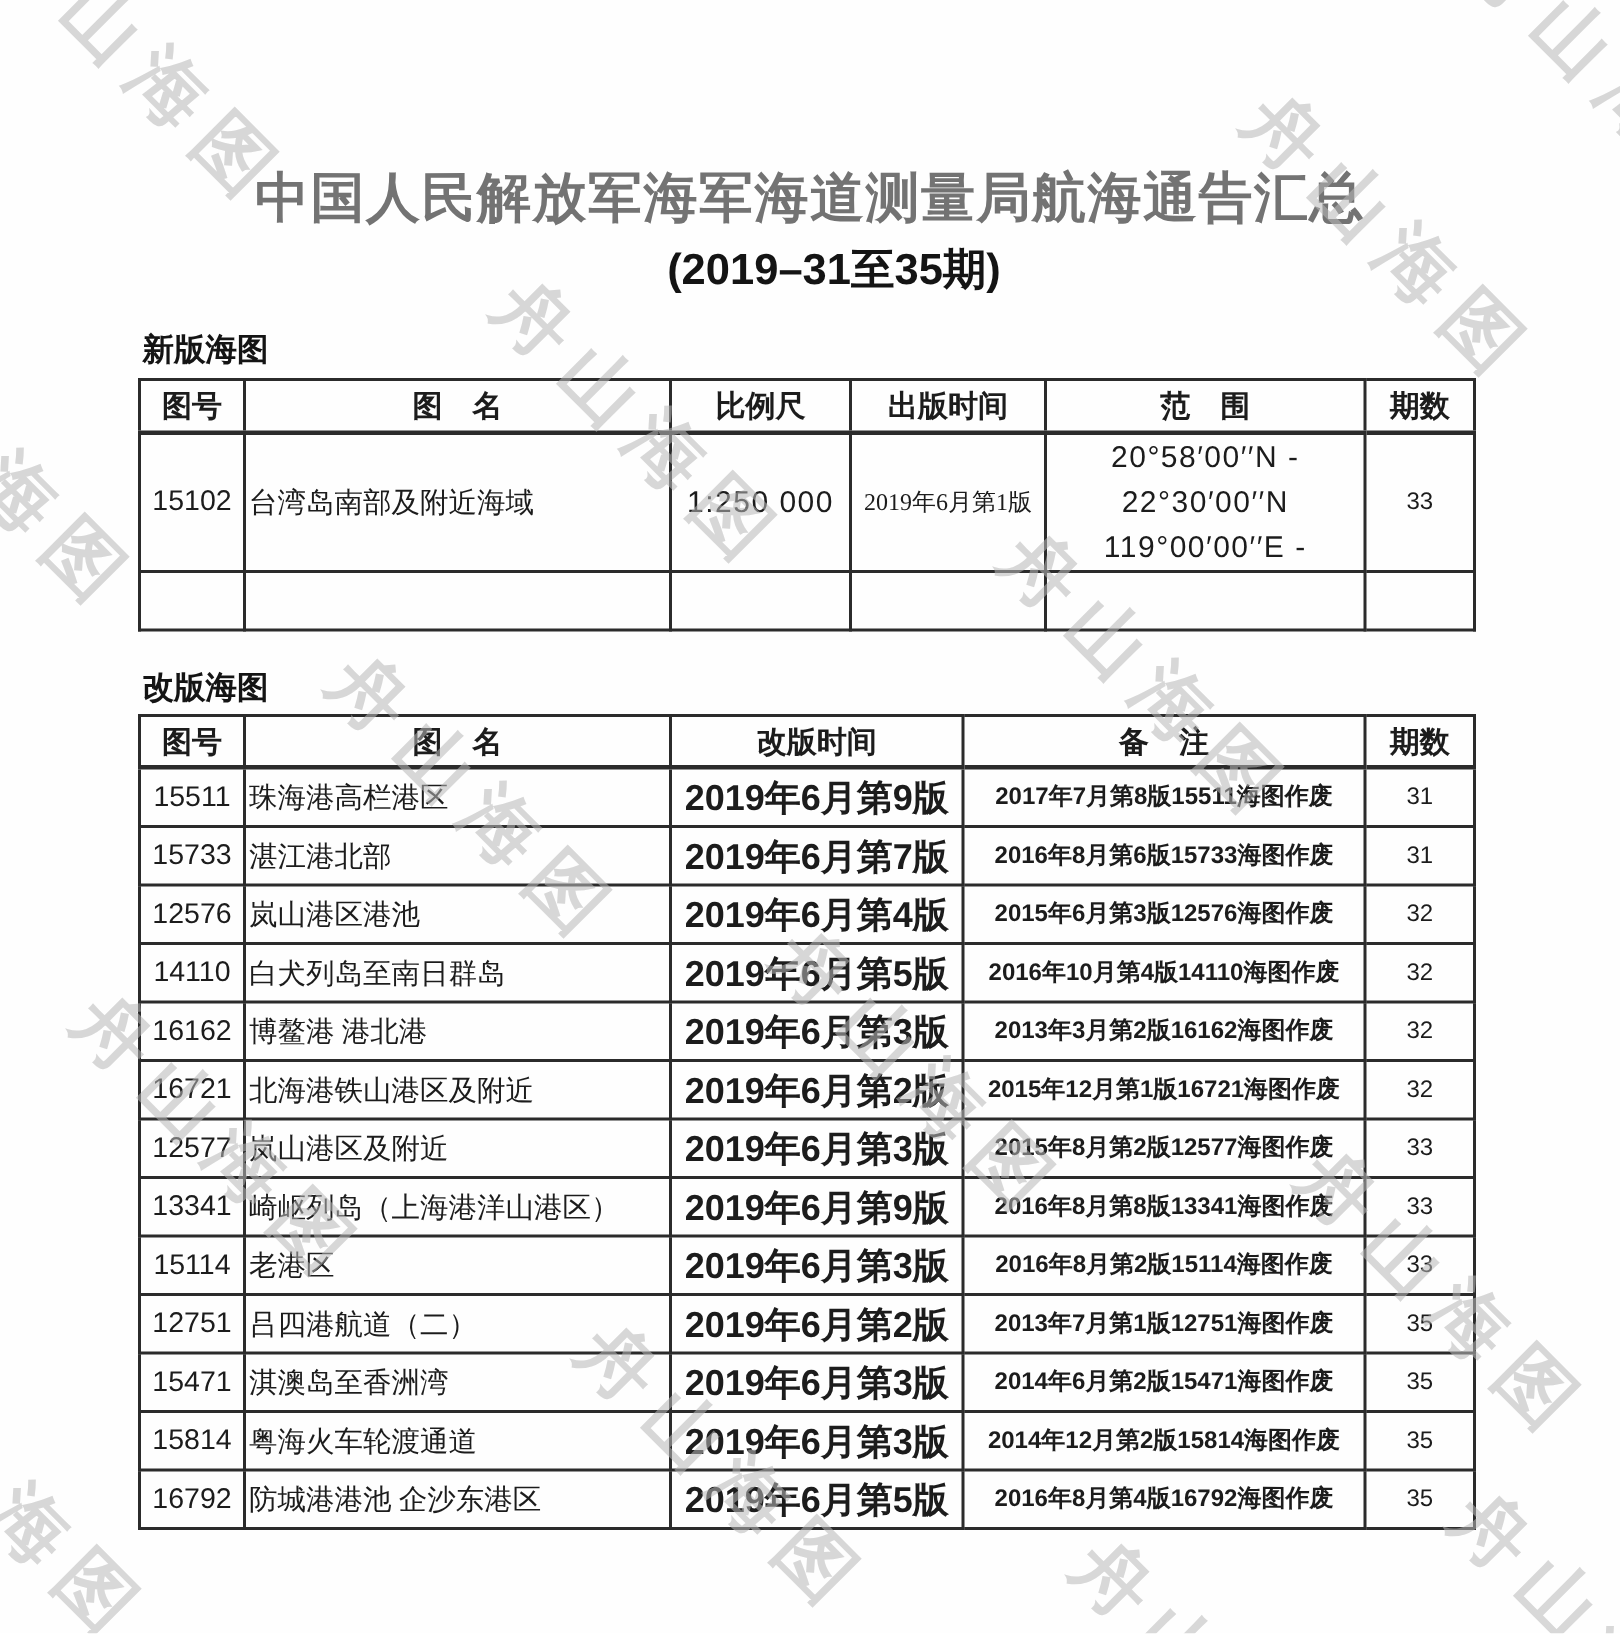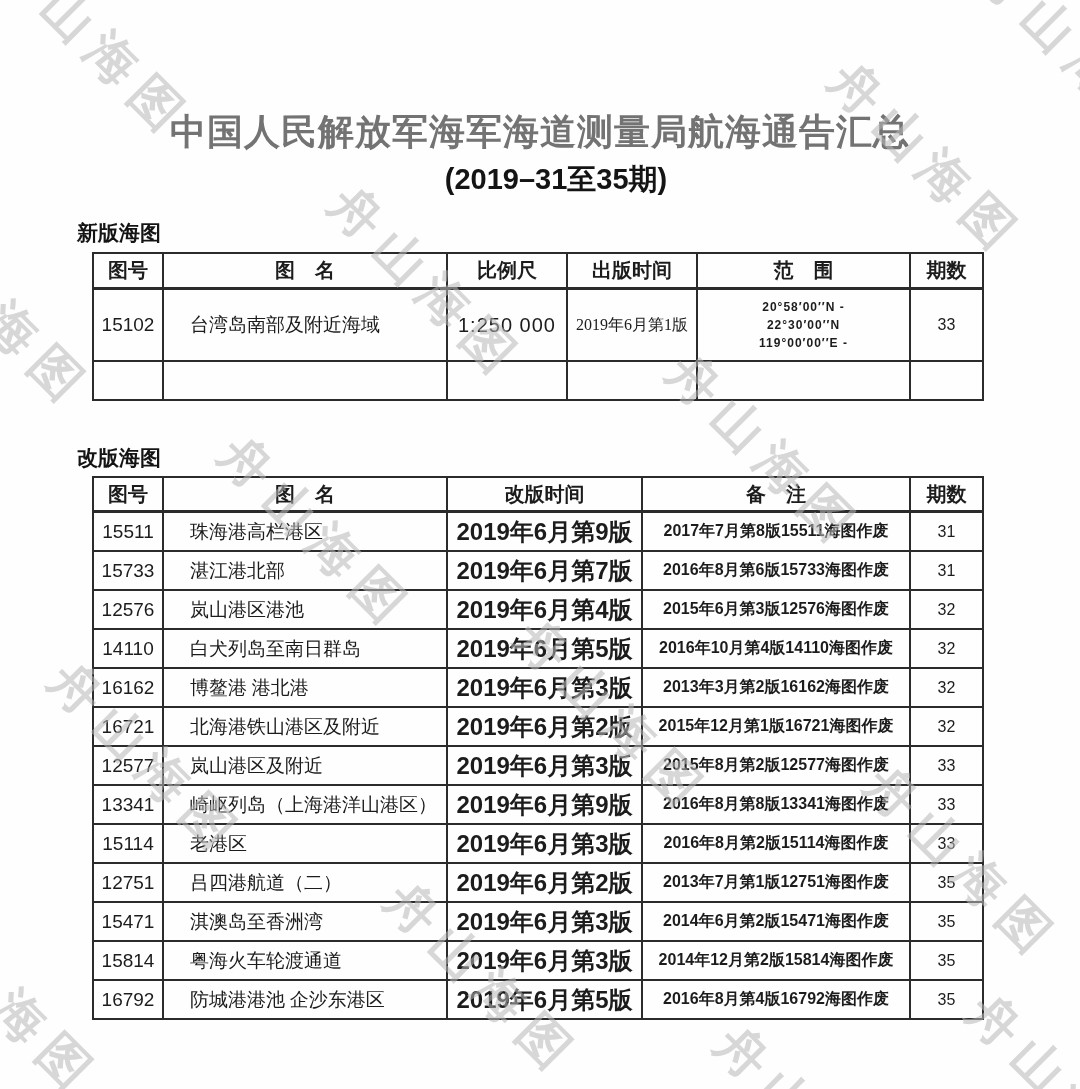--- a/index.html
+++ b/index.html
@@ -17,21 +17,21 @@
   
   .title{
     position:absolute;top:108px;left:0;width:100%;text-align:center;z-index:2;
     font-size:36px;font-weight:700;letter-spacing:1px;color:#737373;
   }
   .subtitle{
     position:absolute;top:160px;left:0;width:100%;text-align:center;z-index:2;
     font-size:29px;font-weight:700;color:#141414;margin-left:16px;
   }
   .section-label{
-    position:absolute;left:77px;z-index:2;font-size:21px;font-weight:700;color:#141414;
+    position:absolute;left:95px;z-index:2;font-size:21px;font-weight:700;color:#141414;
   }
   #label-new{top:219px;}
   #label-revised{top:444px;}
   
   table{
     position:absolute;left:92px;width:890px;z-index:2;
     border-collapse:collapse;table-layout:fixed;background:transparent;
   }
   #table-new{top:252px;}
   #table-revised{top:476px;}
@@ -39,26 +39,26 @@
     border:2px solid #2b2b2b;text-align:center;vertical-align:middle;
     padding:0;overflow:hidden;color:#1c1c1c;
   }
   th{font-size:20px;font-weight:700;height:32px;border-bottom-width:3px;}
   #table-new th{height:33px;}
   #table-new tr.data-row-tall td{height:70px;}
   #table-new tr.data-row-empty td{height:37px;}
   #table-revised td{height:37px;}
   .num-cell{font-size:19px;}
   .name-cell{
-    text-align:left;padding-left:26px;font-size:19px;
+    text-align:left;padding-left:2px;font-size:19px;
     font-family:"Liberation Serif",serif;
   }
   .scale-cell{font-size:20px;letter-spacing:1px;}
   .publish-cell{font-size:16px;font-family:"Liberation Serif",serif;}
-  .range-cell{font-size:12px;line-height:1.5;font-weight:700;letter-spacing:1px;}
+  .range-cell{font-size:20px;line-height:1.5;font-weight:400;letter-spacing:1px;}
   .date-cell{font-size:24px;font-weight:600;}
   .remark-cell{font-size:16px;font-weight:600;}
   .issue-cell{font-size:16px;}
 </style>
 </head>
 <body>
 
 <div class="doc">
 
   <div id="wm-layer">

